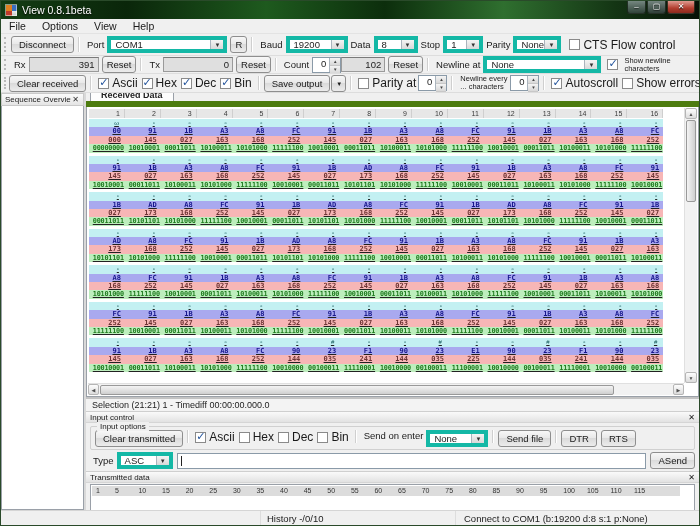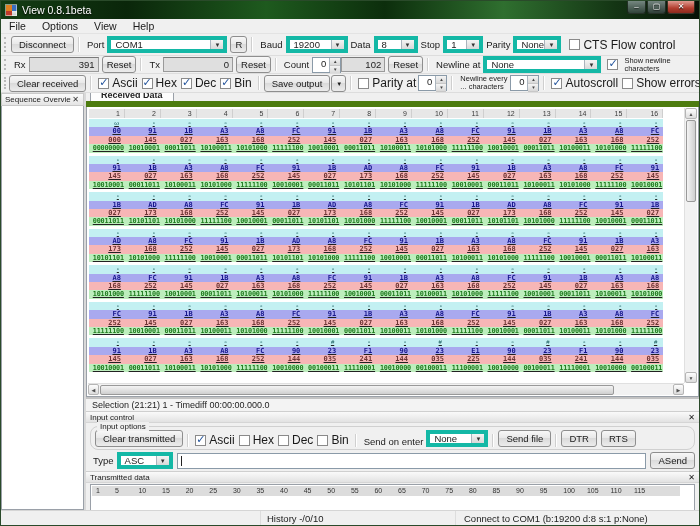--- a/index.html
+++ b/index.html
@@ -98,22 +98,22 @@
   .hs-thumb { position:absolute; top:1px; left:12px; right:70px; height:10px;
     background:linear-gradient(#f4f4f4,#cfcfcf); border:1px solid #999; border-radius:2px; }
 
   .sel-line { flex:0 0 13px; background:#f3f3f3; border-top:2px solid #c2c2c2; font-size:9px; color:#222; padding:1px 6px; }
 
   
   .input-panel { flex:0 0 53px; display:flex; flex-direction:column; border-top:1px solid #cfcfcf; background:#f0f0f0;}
   .ip-head { height:11px; flex:0 0 11px; display:flex; align-items:center; font-size:8px; color:#1a1a1a;
     background:linear-gradient(#fafafa,#e2e2e2); border-bottom:1px solid #d5d5d5; padding:0 4px;}
   .ip-head .ph-title { flex:1; }
-  .groupbox { position:relative; margin:3px 4px 1px 4px; border:1px solid #d0d0d0; border-radius:8px; padding:3px 4px 2px 4px;
-    display:flex; align-items:flex-end; }
+  .groupbox { position:relative; margin:3px 4px 1px 4px; border:1px solid #d0d0d0; border-radius:2px; padding:3px 4px 2px 4px;
+    display:flex; align-items:flex-start; }
   .groupbox .legend { position:absolute; top:-5px; left:6px; background:#f0f0f0; font-size:8px; padding:0 3px; color:#1a1a1a;}
   .type-row { display:flex; align-items:center; padding:1px 4px 2px 4px; }
   .text-input { flex:1; height:16px; background:#fff; border:1px solid #8a9aa8; margin:0 4px; position:relative; }
   .text-input::before { content:""; position:absolute; left:3px; top:2px; bottom:2px; width:1px; background:#222; }
 
   
   .tx-panel { flex:0 0 50px; display:flex; flex-direction:column; border-top:1px solid #cfcfcf; background:#f0f0f0; }
   .tx-body { flex:1; margin:1px 4px 2px 4px; background:#fff; border:1px solid #9aa0a8; position:relative; overflow:hidden;}
   .ruler { position:absolute; left:1px; right:14px; top:1px; height:10px; background:#dcdcdc; }
   .ruler span { position:absolute; top:0; font-size:7px; color:#333; line-height:10px; }

